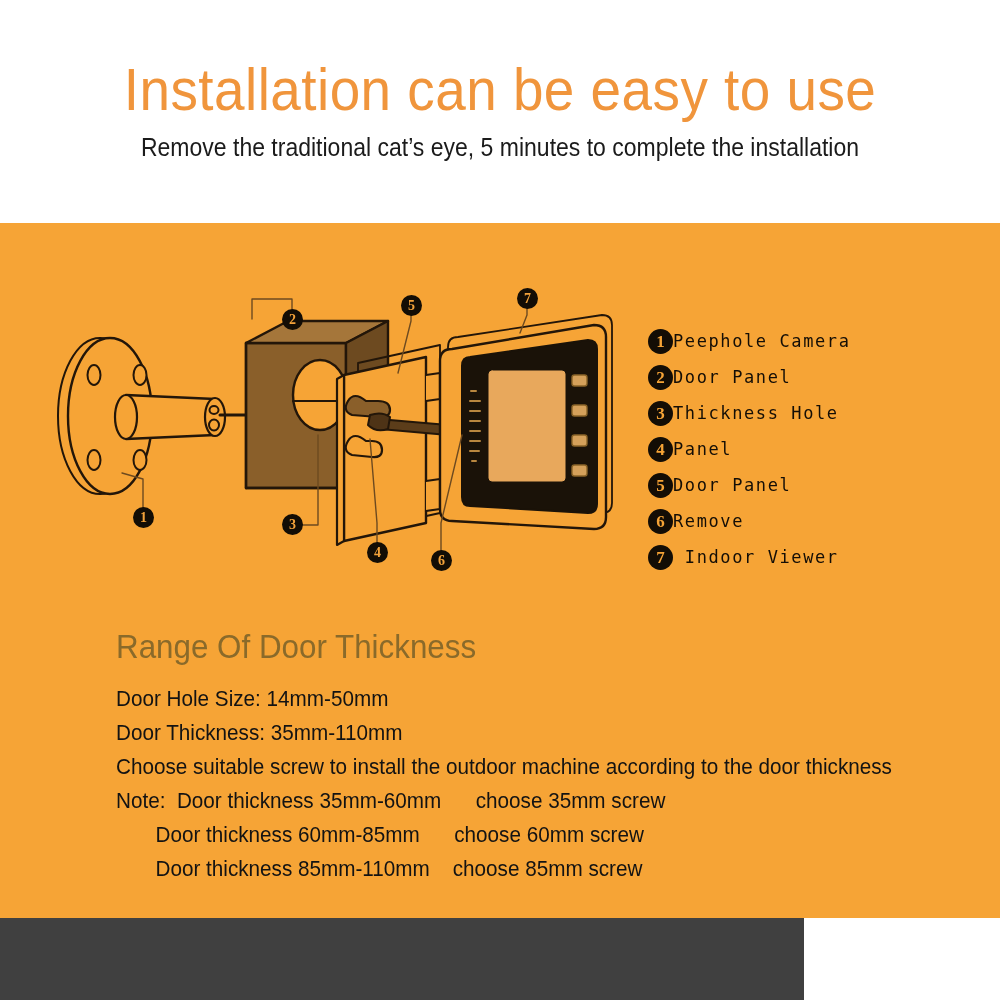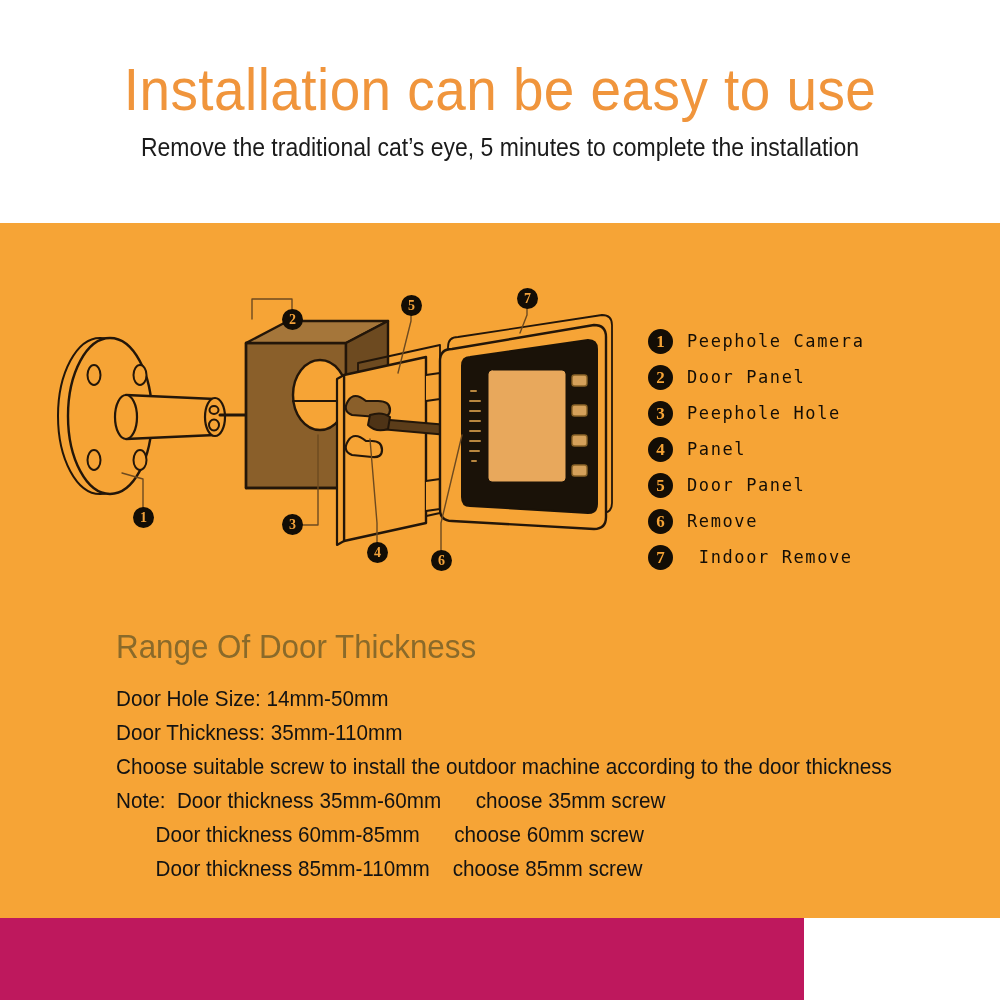--- a/index.html
+++ b/index.html
@@ -5,21 +5,21 @@
   html, body {
     margin: 0; padding: 0;
     width: 1000px; height: 1000px;
     background: #ffffff;
     font-family: "Liberation Sans", sans-serif;
     overflow: hidden;
   }
   #page {
     position: relative;
     width: 804px; height: 1000px;
-    background: #be185d;
+    background: #404040;
   }
 
   
   #header {
     position: absolute;
     left: 0; top: 0; width: 1000px; height: 223px;
     background: #ffffff;
   }
   #title {
     position: absolute;
@@ -80,21 +80,20 @@
     font-family: "Liberation Serif", serif;
     font-size: 17px;
     font-weight: 700;
     display: flex;
     align-items: center;
     justify-content: center;
     flex: 0 0 auto;
     line-height: 1;
   }
   .legend-label {
-    margin-left: 14px;
     font-family: "DejaVu Sans Mono", monospace;
     font-size: 17px;
     letter-spacing: 1.6px;
     color: #140e06;
     white-space: pre;
   }
 
   
   #spec {
     position: absolute;
@@ -269,37 +268,37 @@
       <div class="legend-row">
         <div class="badge">1</div>
         <div class="legend-label">Peephole Camera</div>
       </div>
       <div class="legend-row">
         <div class="badge">2</div>
         <div class="legend-label">Door Panel</div>
       </div>
       <div class="legend-row">
         <div class="badge">3</div>
-        <div class="legend-label">Peephole Hole</div>
+        <div class="legend-label">Thickness Hole</div>
       </div>
       <div class="legend-row">
         <div class="badge">4</div>
         <div class="legend-label">Panel</div>
       </div>
       <div class="legend-row">
         <div class="badge">5</div>
         <div class="legend-label">Door Panel</div>
       </div>
       <div class="legend-row">
         <div class="badge">6</div>
         <div class="legend-label">Remove</div>
       </div>
       <div class="legend-row">
         <div class="badge">7</div>
-        <div class="legend-label"> Indoor Remove</div>
+        <div class="legend-label"> Indoor Viewer</div>
       </div>
     </div>
 
     <div id="spec">
       <div id="spec-heading">Range Of Door Thickness</div>
       <div class="spec-line">Door Hole Size: 14mm-50mm</div>
       <div class="spec-line">Door Thickness: 35mm-110mm</div>
       <div class="spec-line">Choose suitable screw to install the outdoor machine according to the door thickness</div>
       <div class="spec-line">Note:  Door thickness 35mm-60mm      choose 35mm screw</div>
       <div class="spec-line indent">Door thickness 60mm-85mm      choose 60mm screw</div>

